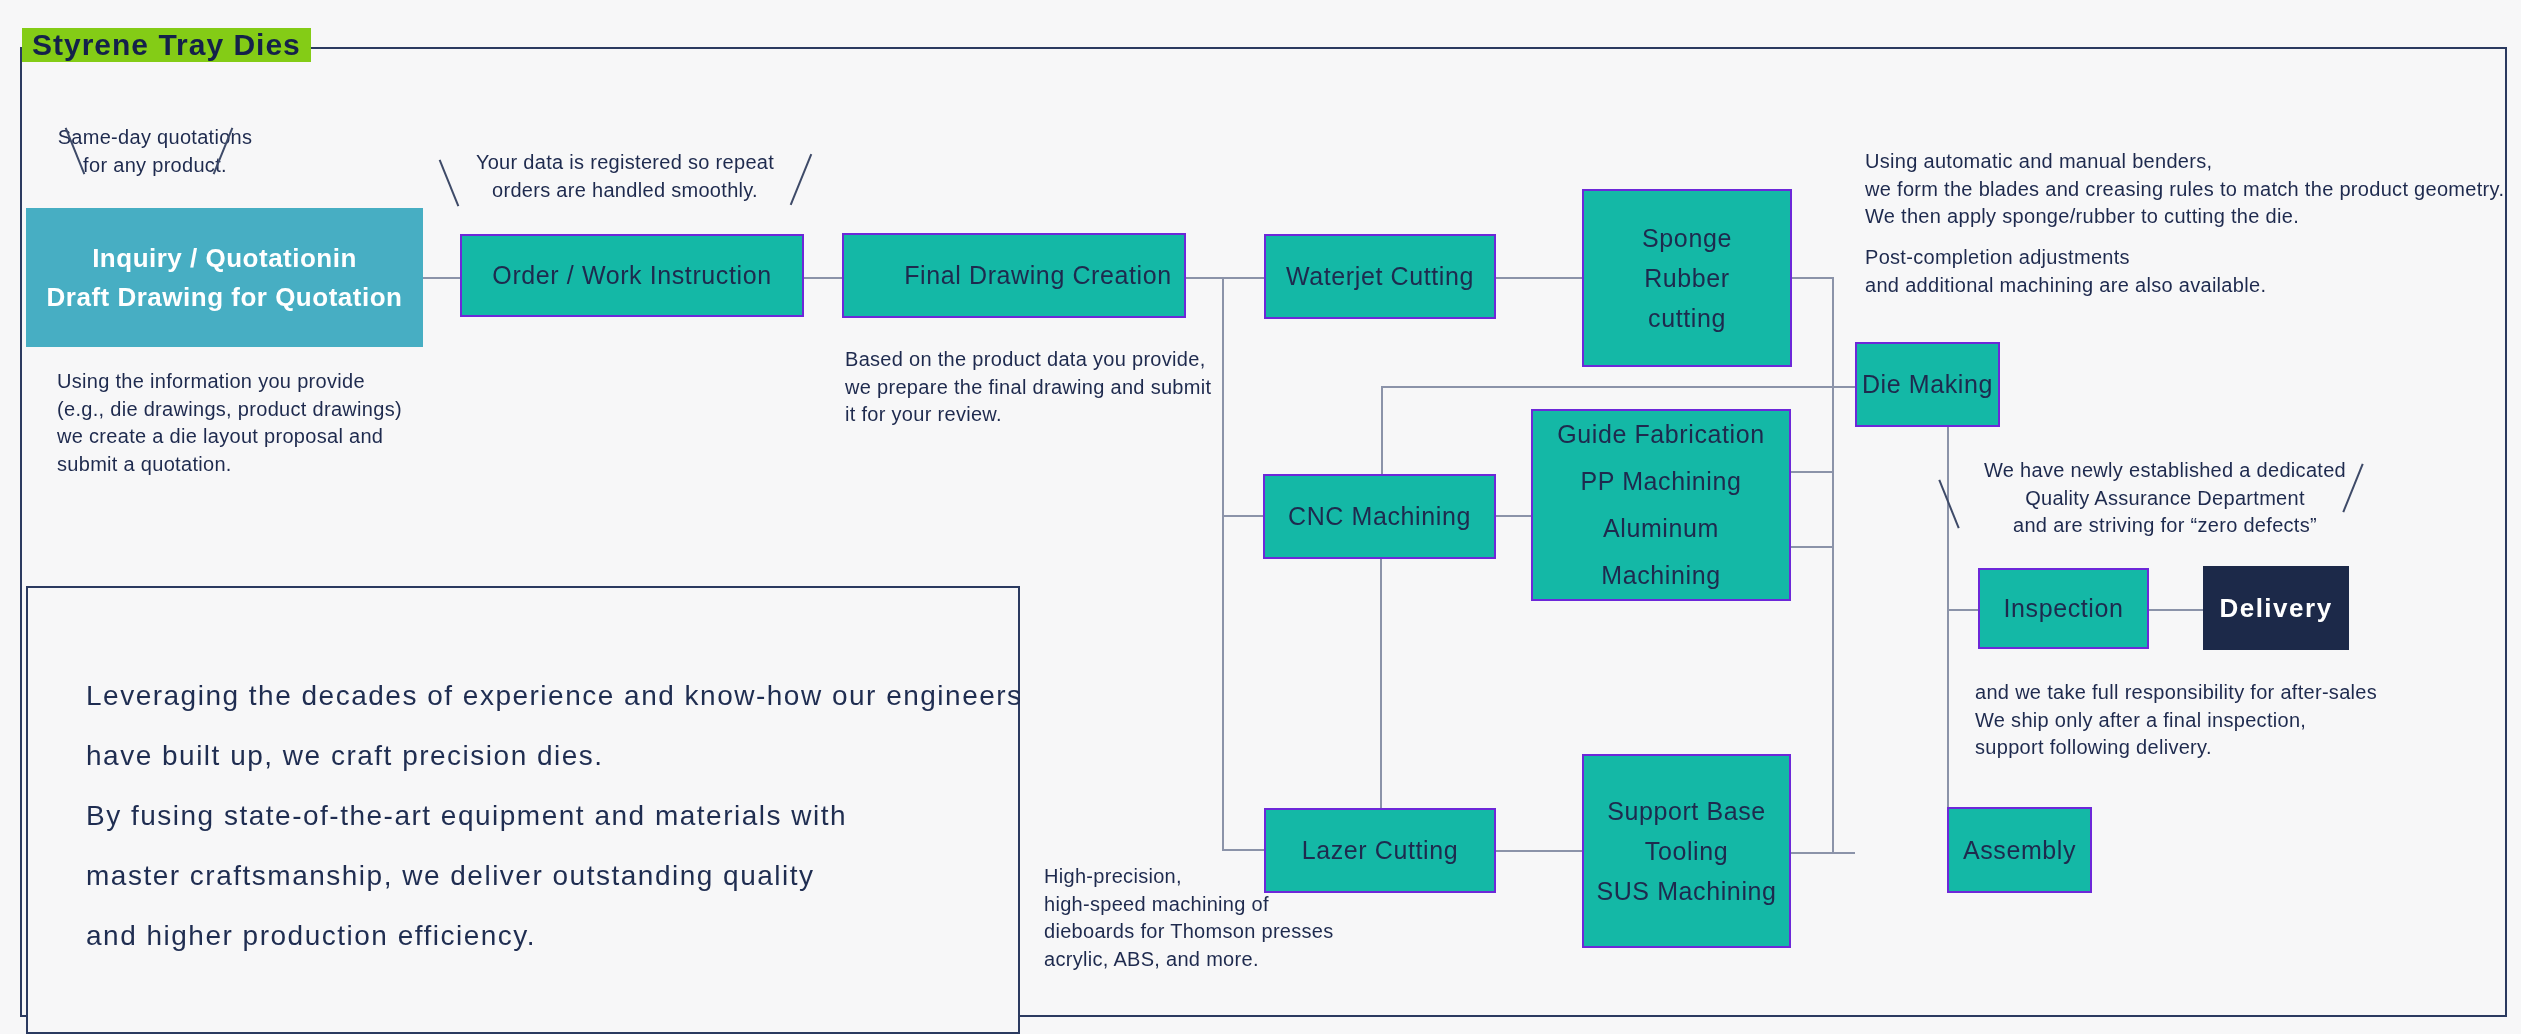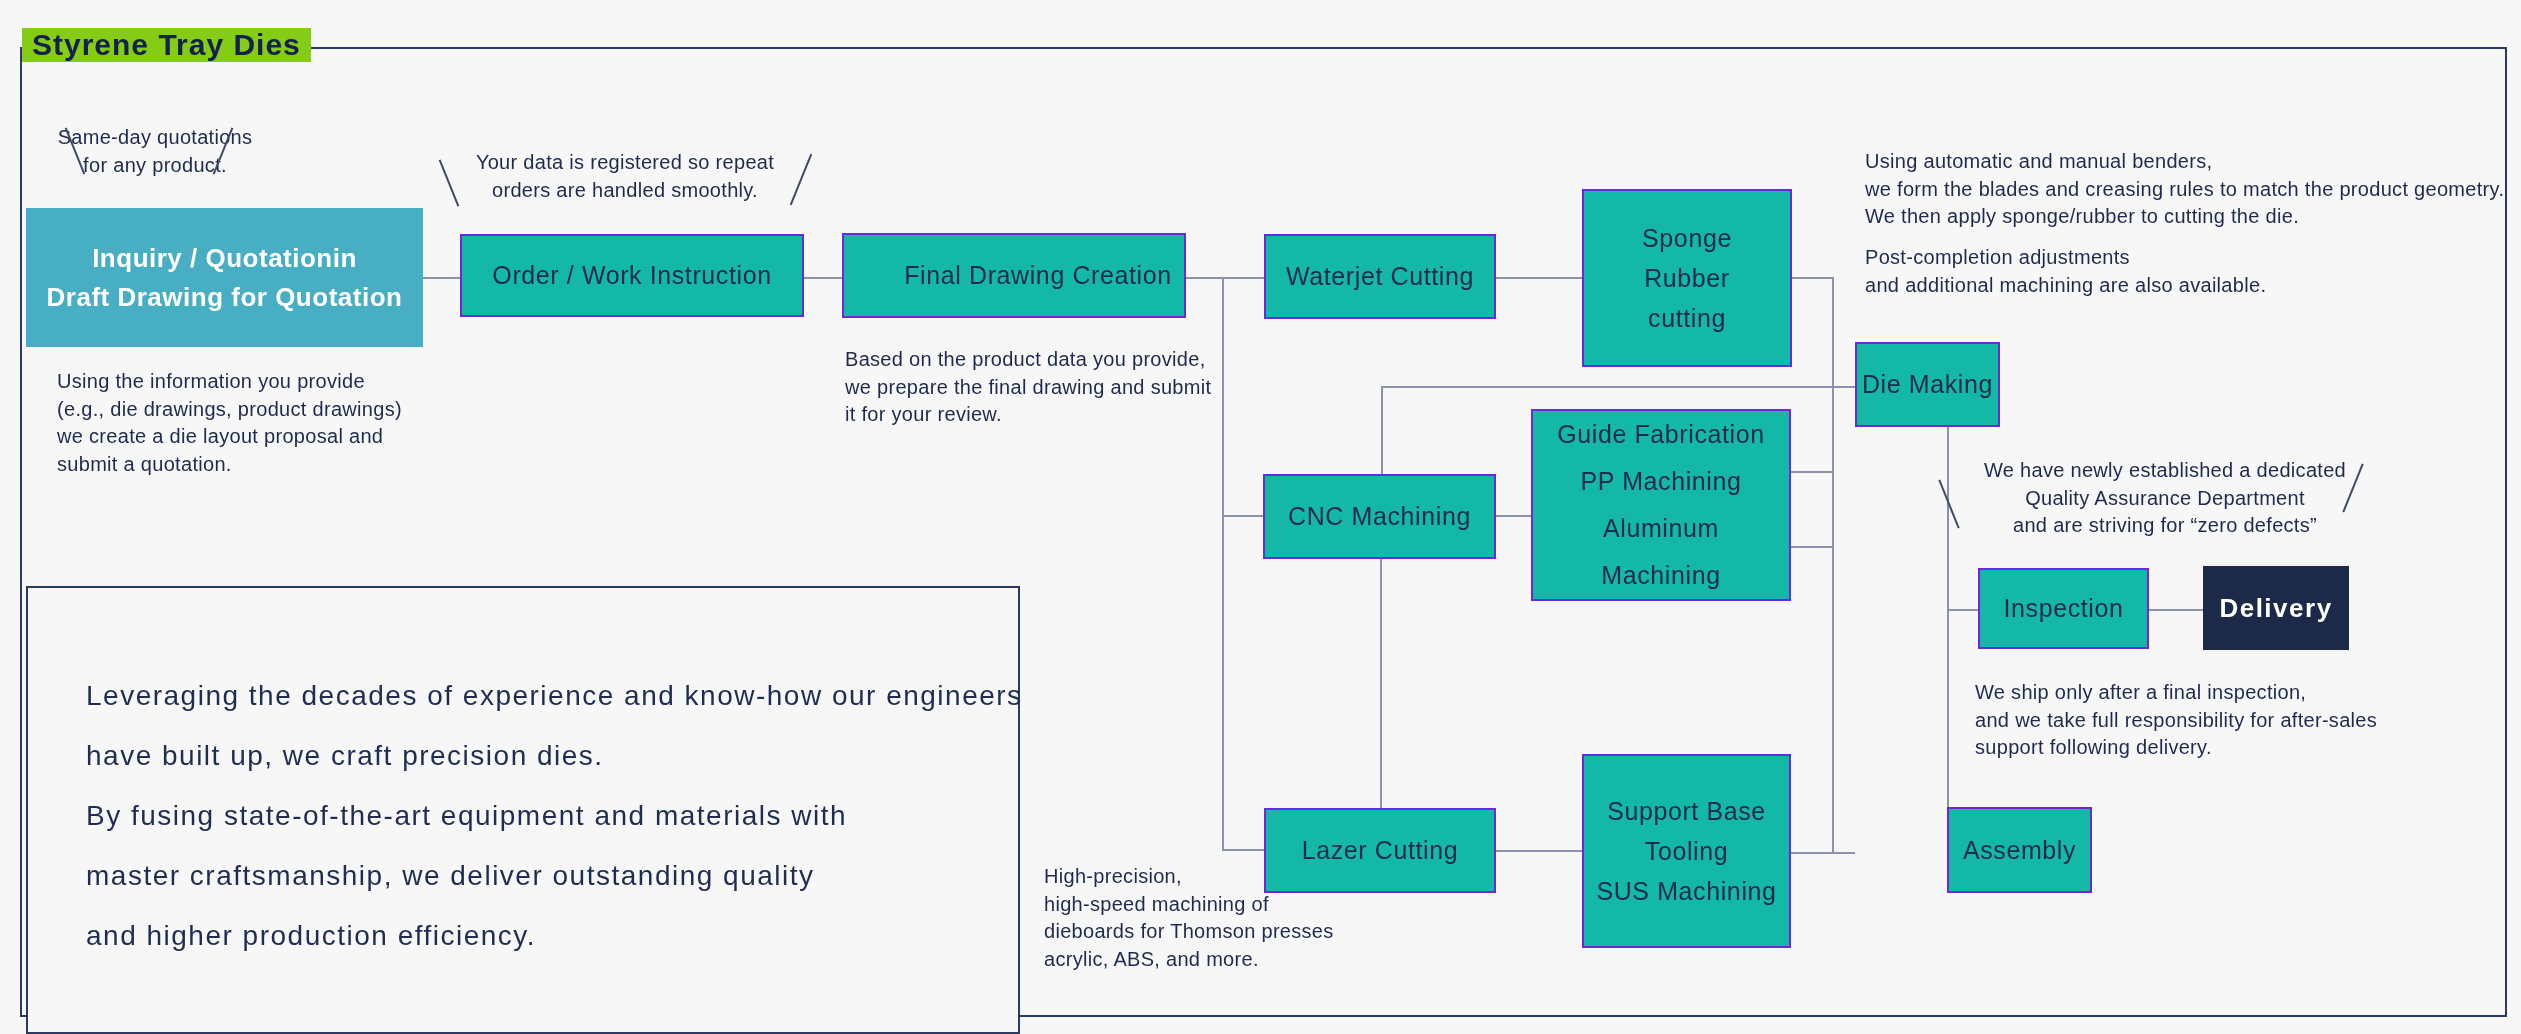--- a/index.html
+++ b/index.html
@@ -165,22 +165,22 @@
     <div>we form the blades and creasing rules to match the product geometry.</div>
     <div>We then apply sponge/rubber to cutting the die.</div>
   </div>
 
   <div class="note" style="left:1865px;top:244px;">
     <div>Post-completion adjustments</div>
     <div>and additional machining are also available.</div>
   </div>
 
   <div class="note" style="left:1975px;top:679px;">
+    <div>and we take full responsibility for after-sales</div>
     <div>We ship only after a final inspection,</div>
-    <div>and we take full responsibility for after-sales</div>
     <div>support following delivery.</div>
   </div>
 
   <div class="note" style="left:1044px;top:863px;">
     <div>High-precision,</div>
     <div>high-speed machining of</div>
     <div>dieboards for Thomson presses</div>
     <div>acrylic, ABS, and more.</div>
   </div>
 

